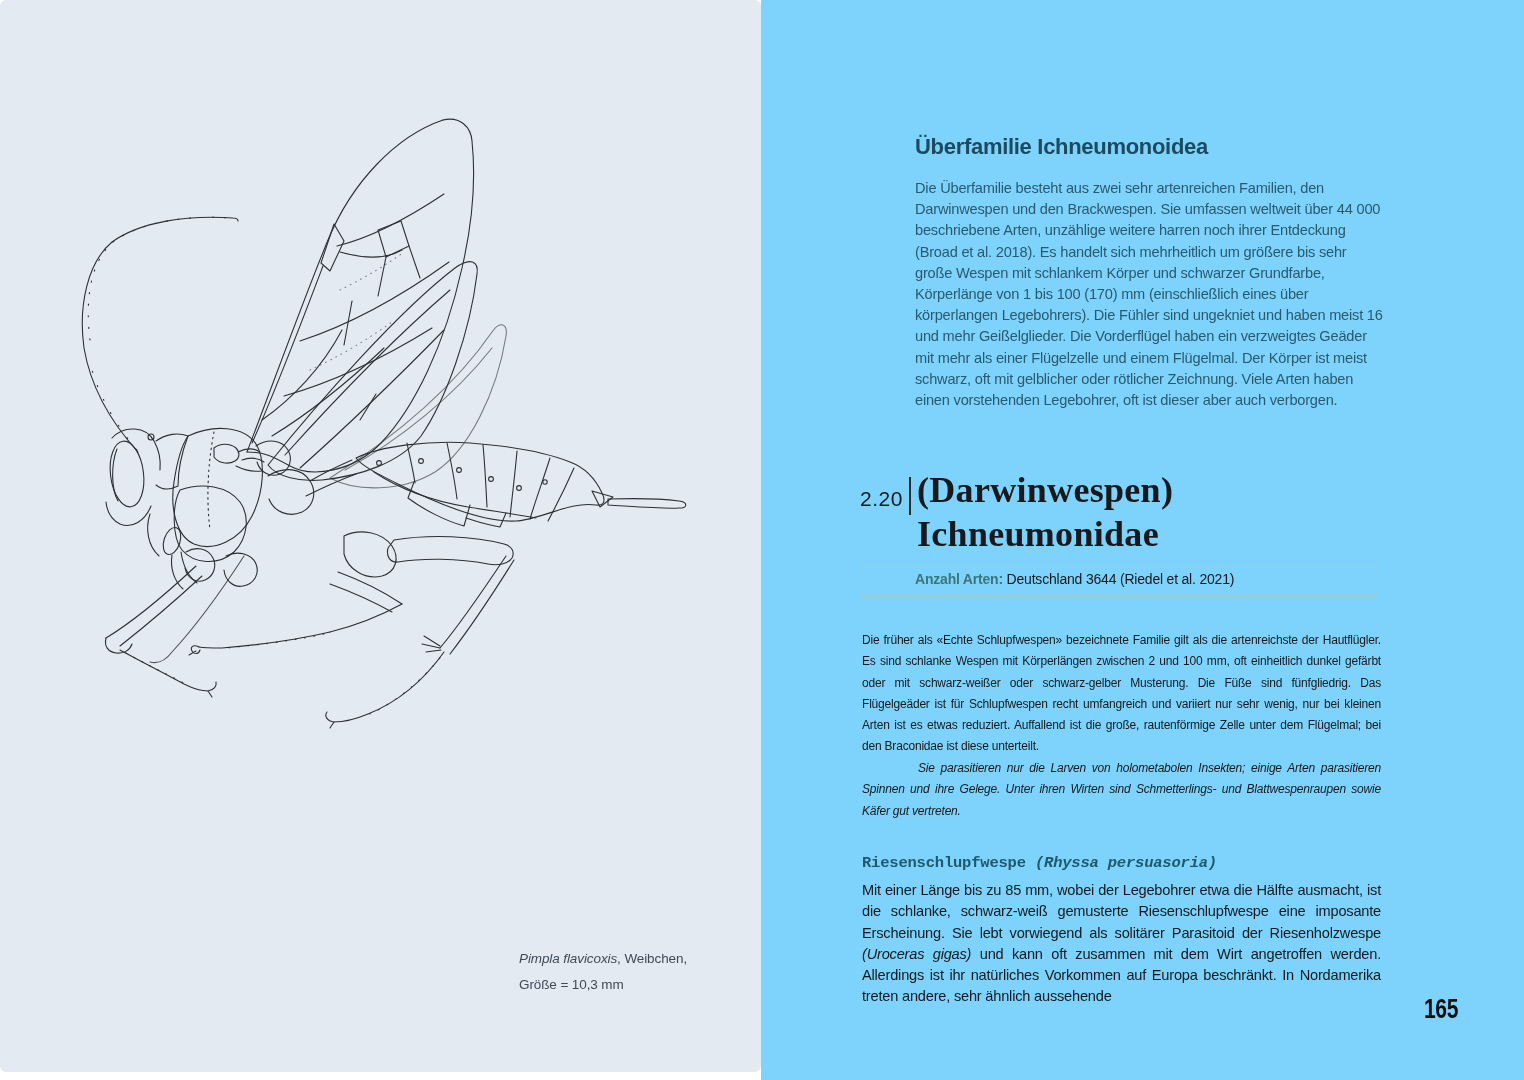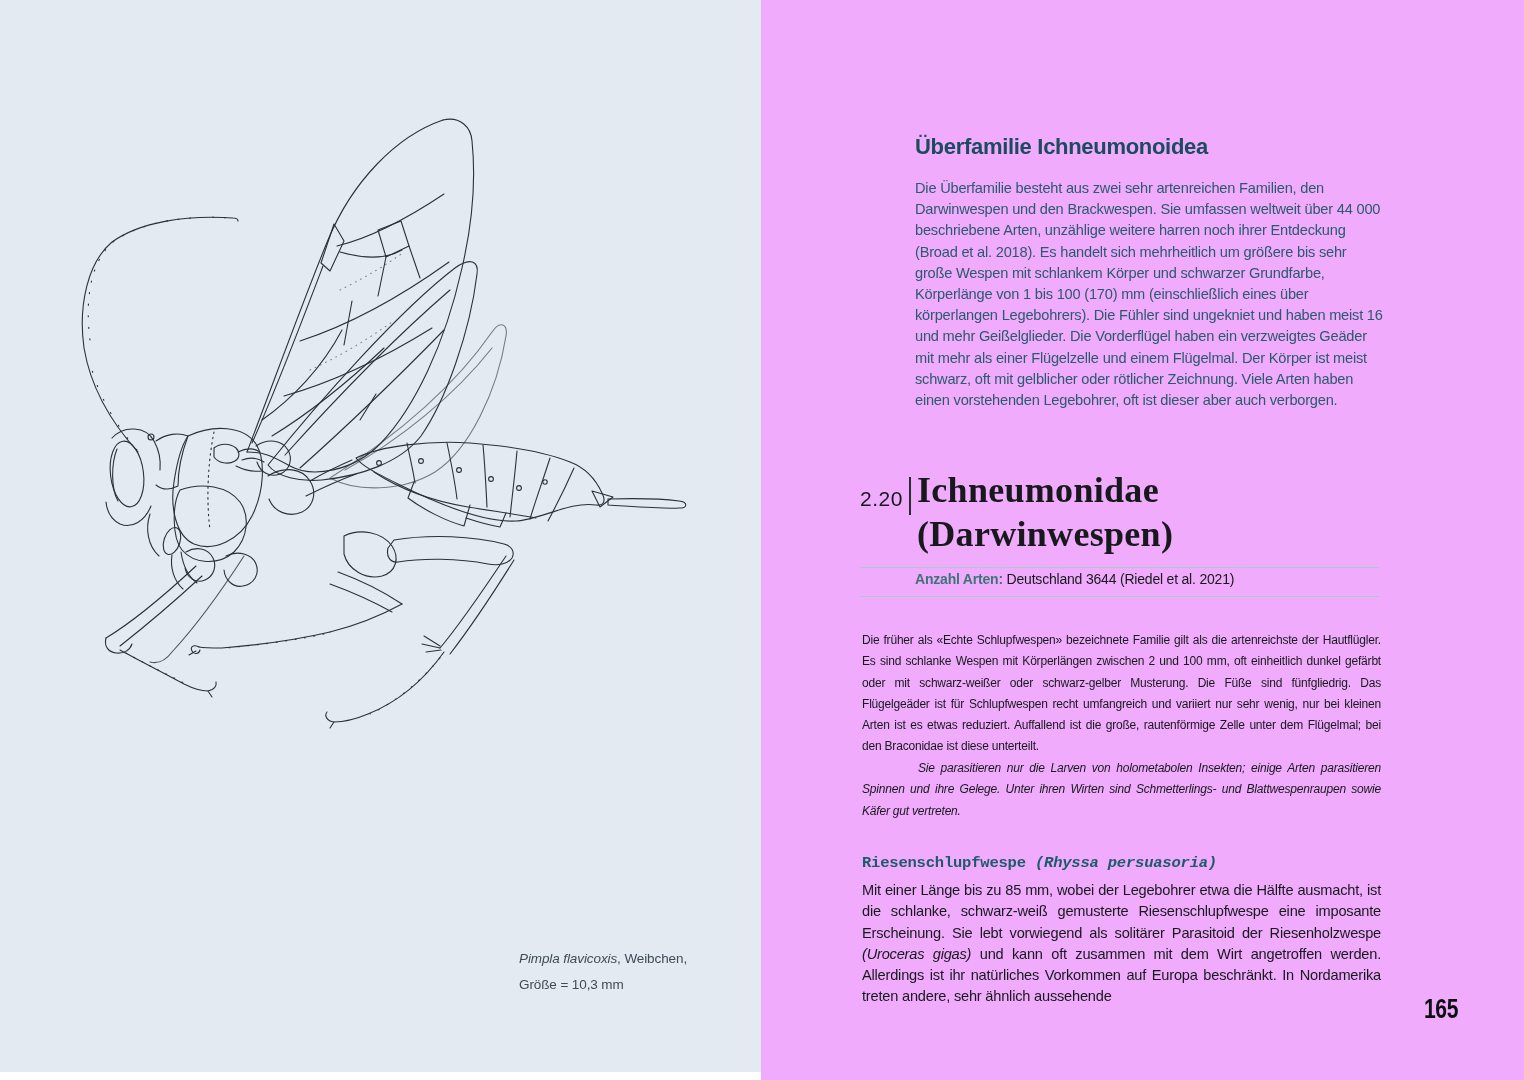--- a/index.html
+++ b/index.html
@@ -1,19 +1,19 @@
 <!DOCTYPE html>
 <html><head>
 <meta charset="utf-8">
 <style>
   html,body{margin:0;padding:0;background:#ffffff;}
   .spread{position:relative;width:1524px;height:1080px;overflow:hidden;background:#ffffff;
           font-family:"Liberation Sans",sans-serif;}
-  .page-left{position:absolute;left:0;top:0;width:761px;height:1072px;background:#e4eaf1;}
-  .page-right{position:absolute;left:761px;top:0;width:763px;height:1080px;background:#f0abfc;}
+  .page-left{position:absolute;left:0;top:0;width:761px;height:1072px;background:#e4eaf1;border-radius:6px;}
+  .page-right{position:absolute;left:761px;top:0;width:763px;height:1080px;background:#7dd3fc;}
   svg.wasp{position:absolute;left:0;top:0;}
   svg.wasp path, svg.wasp ellipse, svg.wasp circle{fill:none;stroke:#2b3136;stroke-width:1.1;
           stroke-linecap:round;stroke-linejoin:round;}
   .caption{position:absolute;left:519px;top:946px;font-size:13.5px;line-height:26px;
            color:#3f4b57;letter-spacing:-0.1px;}
   .caption i{font-style:italic;}
   
   .ov-heading{position:absolute;left:154px;top:134px;font-size:22px;font-weight:bold;
               color:#1c4a5e;letter-spacing:-0.3px;}
   .ov-para{position:absolute;left:154px;top:178px;width:468px;font-size:14.6px;line-height:21.2px;
@@ -146,22 +146,22 @@
     </div>
   </div>
 
   <div class="page-right">
     <div class="ov-heading">Überfamilie Ichneumonoidea</div>
     <div class="ov-para">Die Überfamilie besteht aus zwei sehr artenreichen Familien, den Darwinwespen und den Brackwespen. Sie umfassen weltweit über 44 000 beschriebene Arten, unzählige weitere harren noch ihrer Entdeckung (Broad et al. 2018). Es handelt sich mehrheitlich um größere bis sehr große Wespen mit schlankem Körper und schwarzer Grundfarbe, Körperlänge von 1 bis 100 (170) mm (einschließlich eines über körperlangen Legebohrers). Die Fühler sind ungekniet und haben meist 16 und mehr Geißelglieder. Die Vorderflügel haben ein verzweigtes Geäder mit mehr als einer Flügelzelle und einem Flügelmal. Der Körper ist meist schwarz, oft mit gelblicher oder rötlicher Zeichnung. Viele Arten haben einen vorstehenden Legebohrer, oft ist dieser aber auch verborgen.</div>
 
     <div class="ch-num">2.20</div>
     <div class="ch-bar"></div>
     <div class="ch-title">
+      <div>(Darwinwespen)</div>
       <div>Ichneumonidae</div>
-      <div>(Darwinwespen)</div>
     </div>
 
     <div class="rule rule1"></div>
     <div class="stats"><span class="lbl">Anzahl Arten:</span><span> Deutschland 3644 (Riedel et al. 2021)</span></div>
     <div class="rule rule2"></div>
 
     <div class="body-para bp1">Die früher als «Echte Schlupfwespen» bezeichnete Familie gilt als die artenreichste der Hautflügler. Es sind schlanke Wespen mit Körperlängen zwischen 2 und 100 mm, oft einheitlich dunkel gefärbt oder mit schwarz-weißer oder schwarz-gelber Musterung. Die Füße sind fünfgliedrig. Das Flügelgeäder ist für Schlupfwespen recht umfangreich und variiert nur sehr wenig, nur bei kleinen Arten ist es etwas reduziert. Auffallend ist die große, rautenförmige Zelle unter dem Flügelmal; bei den Braconidae ist diese unterteilt.</div>
     <div class="body-para bp2">Sie parasitieren nur die Larven von holometabolen Insekten; einige Arten parasitieren Spinnen und ihre Gelege. Unter ihren Wirten sind Schmetterlings- und Blattwespenraupen sowie Käfer gut vertreten.</div>
 
     <div class="sp-heading"><span>Riesenschlupfwespe </span><i>(Rhyssa persuasoria)</i></div>

